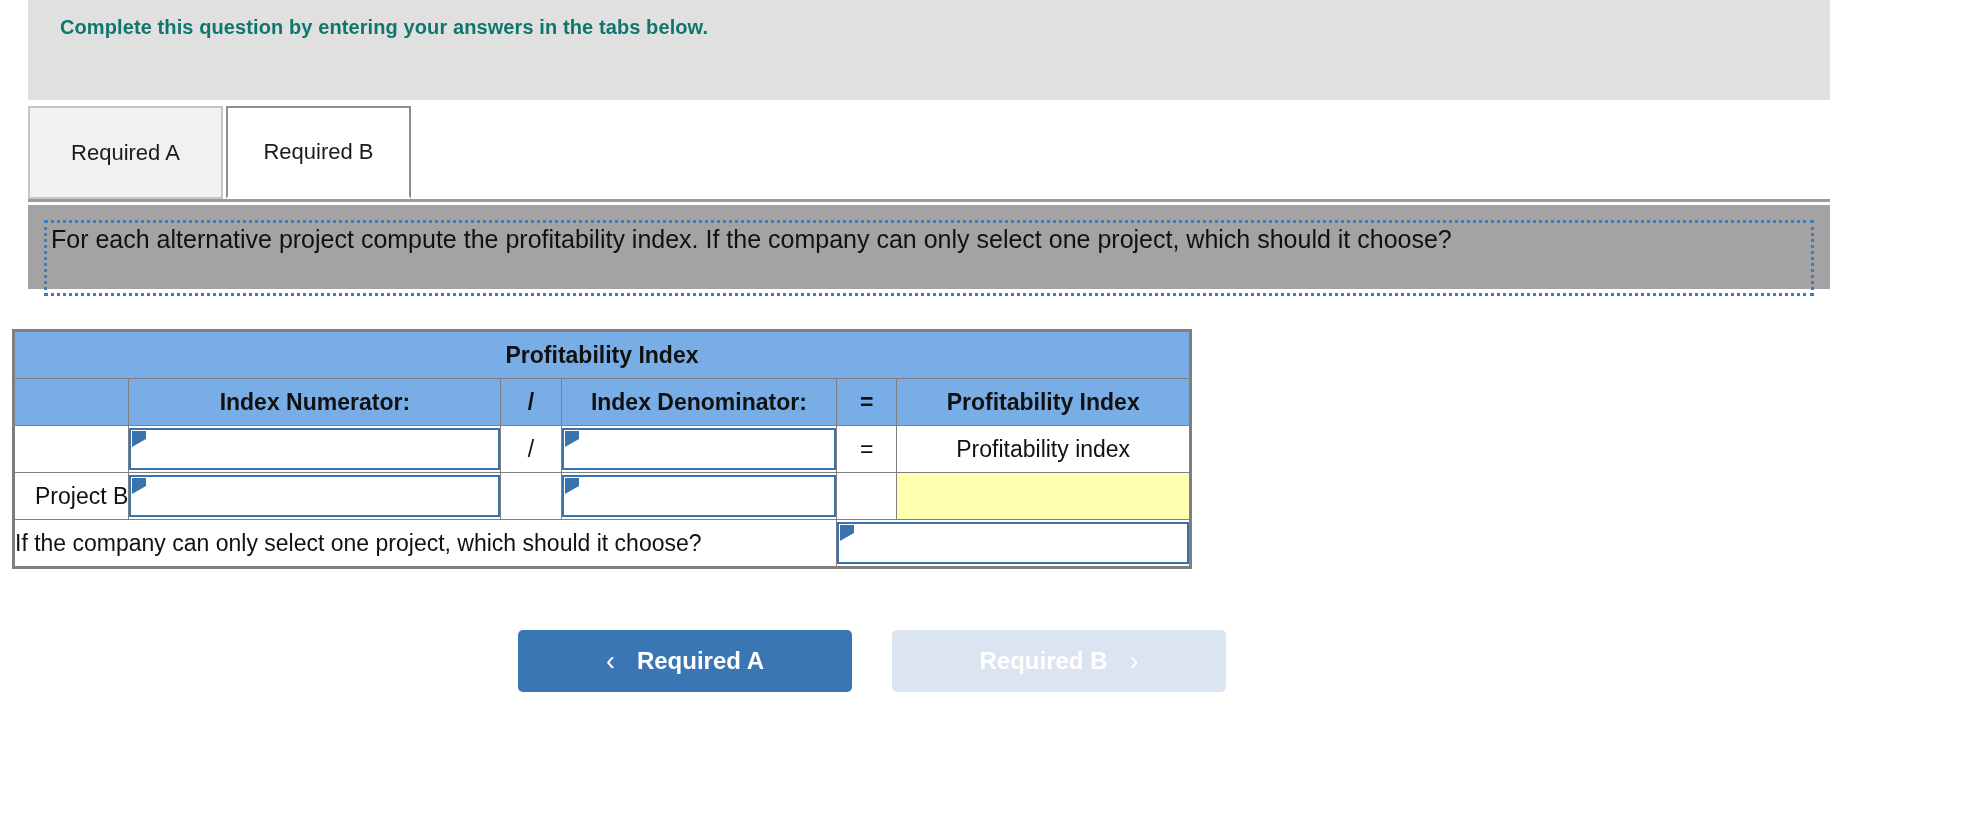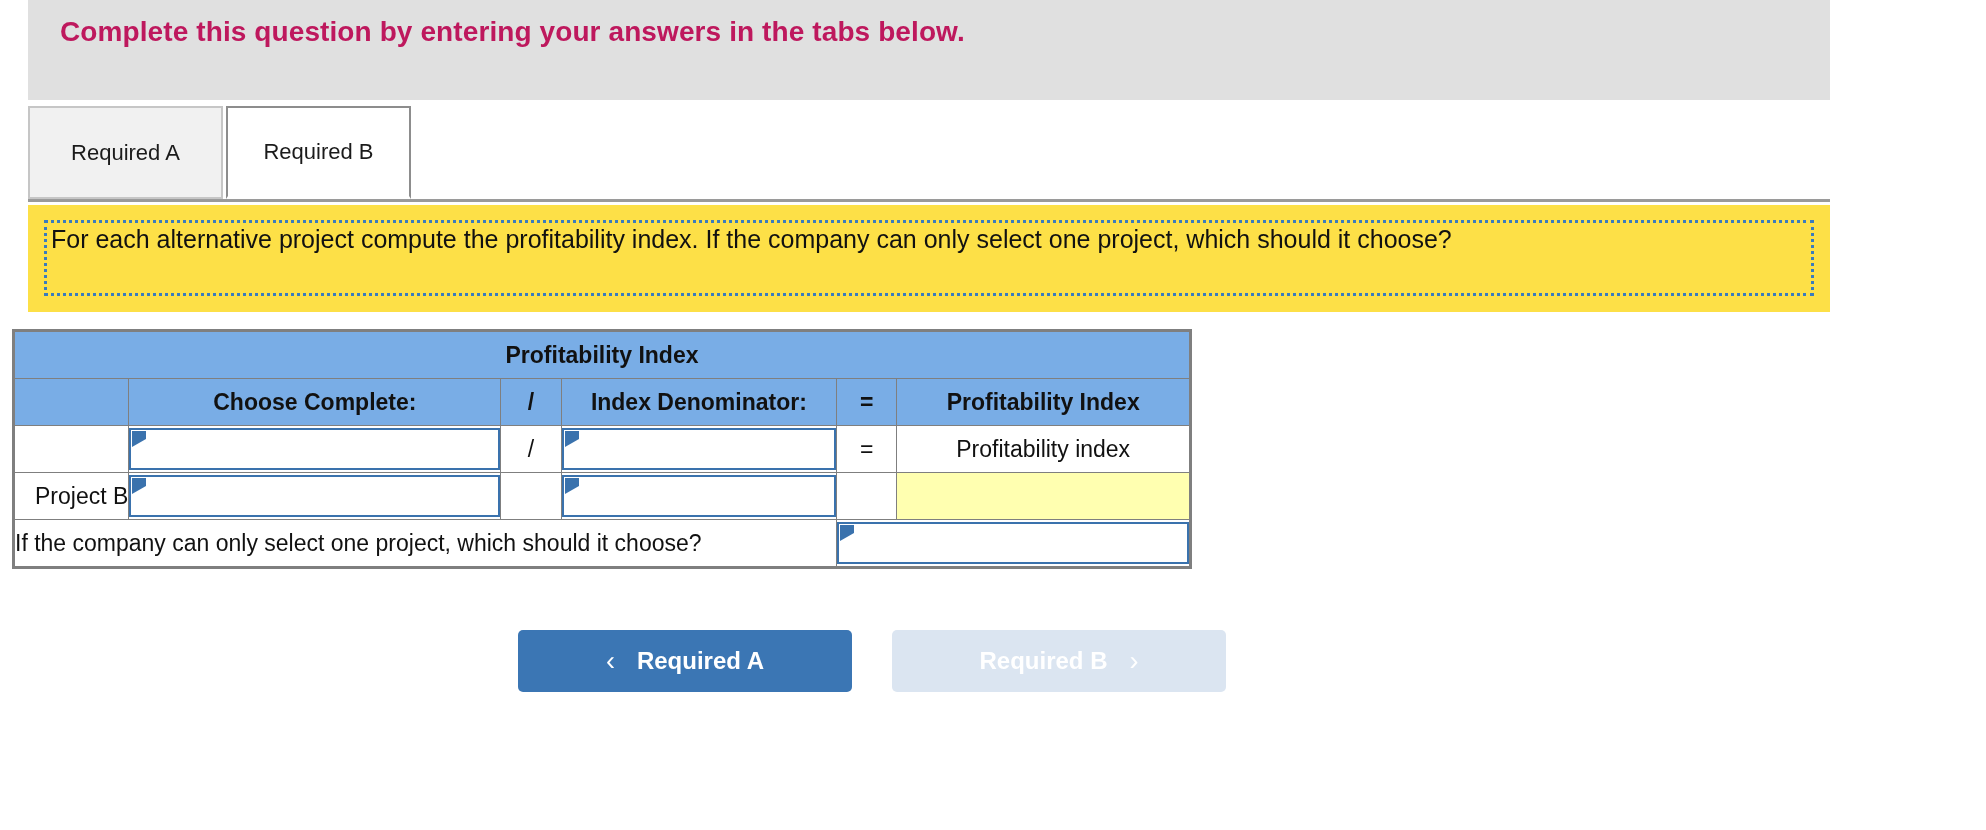--- a/index.html
+++ b/index.html
@@ -24,23 +24,23 @@
     top: 0px;
     width: 1802px;
     height: 100px;
     background: #e0e0e0;
     box-sizing: border-box;
   }
   .instruction-text {
     position: absolute;
     left: 32px;
     top: 16px;
-    font-size: 28px;
+    font-size: 20px;
     font-weight: bold;
-    color: #be185d;
+    color: #0f766e;
     letter-spacing: 0.1px;
   }
 
   
   .tab-strip {
     position: absolute;
     left: 28px;
     top: 106px;
     width: 1802px;
     height: 96px;
@@ -72,22 +72,22 @@
   }
   #tab-a { left: 0px;   width: 195px; }
   #tab-b { left: 198px; width: 185px; }
 
   
   .question-panel {
     position: absolute;
     left: 28px;
     top: 205px;
     width: 1802px;
-    height: 107px;
-    background: #fde047;
+    height: 84px;
+    background: #a3a3a3;
     box-sizing: border-box;
   }
   .question-dotted {
     position: absolute;
     left: 16px;
     top: 15px;
     right: 16px;
     height: 76px;
     border: 3px dotted #3a7cbd;
     box-sizing: border-box;
@@ -254,21 +254,21 @@
       <col style="width:243px">
     </colgroup>
     <tbody>
 
       <tr>
         <td class="hdr hdr-title" colspan="6">Profitability Index</td>
       </tr>
 
       <tr>
         <td class="hdr hdr-row"></td>
-        <td class="hdr hdr-row">Choose Complete:</td>
+        <td class="hdr hdr-row">Index Numerator:</td>
         <td class="hdr hdr-row">/</td>
         <td class="hdr hdr-row">Index Denominator:</td>
         <td class="hdr hdr-row">=</td>
         <td class="hdr hdr-row">Profitability Index</td>
       </tr>
 
       <tr>
         <td class="lbl-cell"></td>
         <td class="inputcell">
           <div class="dropfield">

